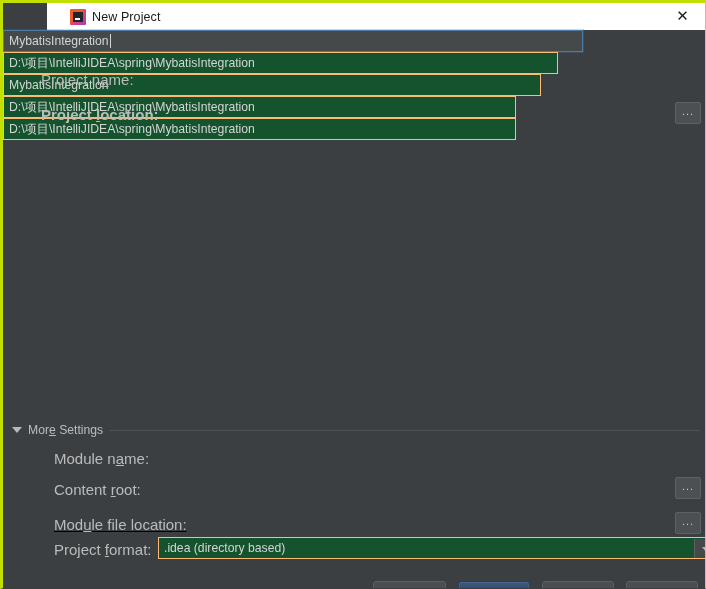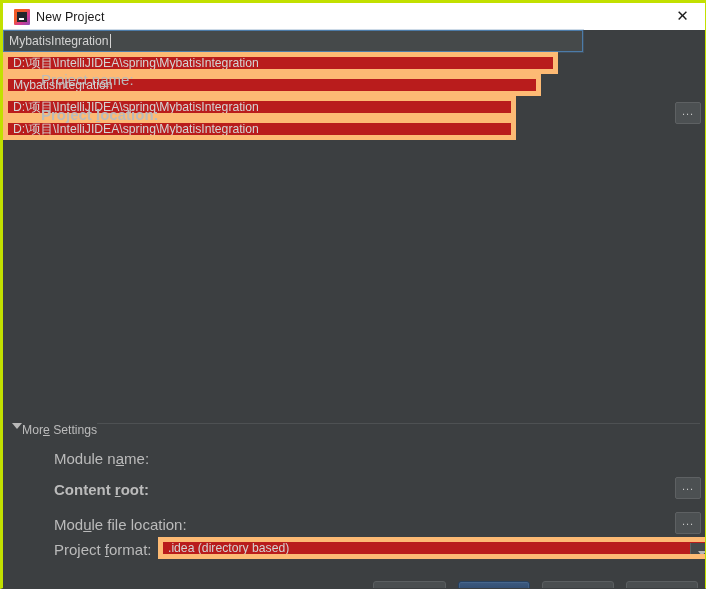--- a/index.html
+++ b/index.html
@@ -23,22 +23,23 @@
     border-bottom: 1px solid #3c3f41;
   }
 
   
   .titlebar {
     position: relative;
     height: 27px;
     background: #ffffff;
     display: flex;
     align-items: center;
-    padding-left: 11px;
-    box-sizing: border-box;
+    padding-left: 23px;
+    box-sizing: border-box;
+    margin-left: 44px;
   }
   .app-icon {
     width: 16px;
     height: 16px;
     position: relative;
     flex: 0 0 auto;
     margin-right: 6px;
     border-radius: 1px;
     background: linear-gradient(135deg, #f05a28 0%, #f05a28 38%, #d93b8f 62%, #8b4bb8 100%);
     overflow: hidden;
@@ -92,22 +93,22 @@
     color: #bbbbbb;
     font-size: 15px;
     white-space: nowrap;
     margin-left: 21px;
   }
   .lbl u { text-decoration: underline; }
 
   .field {
     box-sizing: border-box;
     height: 22px;
-    background: #b91c1c;
-    border: 5px solid #fdba74;
+    background: #14532d;
+    border: 1px solid #fdba74;
     color: #d4d4d4;
     font-size: 12.2px;
     display: flex;
     align-items: center;
     padding: 0 5px;
     white-space: nowrap;
     overflow: hidden;
   }
   .field.focused {
     border: 1px solid #4c7ba8;
@@ -162,20 +163,22 @@
     border-top: 5px solid #b6b6b6;
   }
 
   
   .more-settings {
     position: absolute;
     left: 9px;
     top: 393px;
     width: 688px;
     display: flex;
+    align-items: center;
+    gap: 6px;
   }
   .tri {
     width: 0; height: 0;
     border-left: 5px solid transparent;
     border-right: 5px solid transparent;
     border-top: 6px solid #b9b9b9;
     flex: 0 0 auto;
   }
   .ms-label {
     color: #bbbbbb;
@@ -259,31 +262,31 @@
       <span class="ms-line"></span>
     </div>
 
     <div class="row" style="left:30px; top:420px;justify-content:center;">
       <span class="lbl">Module n<u>a</u>me:</span>
     </div>
     <div class="field" style="left:155px; top:416px; width:538px;">
       <span>MybatisIntegration</span>
     </div>
 
-    <div class="row" style="left:30px; top:451px;font-weight:bold;">
+    <div class="row" style="left:30px; top:451px;">
       <span class="lbl">Content <u>r</u>oot:</span>
     </div>
     <div class="field" style="left:155px; top:447px; width:513px;">
       <span>D:\项目\IntelliJIDEA\spring\MybatisIntegration</span>
     </div>
     <div class="browse" style="position:absolute; left:672px; top:447px; margin-left:0;">
       <span>...</span>
     </div>
 
-    <div class="row" style="left:30px; top:486px;">
+    <div class="row" style="left:30px; top:486px;text-decoration:underline;">
       <span class="lbl">Mod<u>u</u>le file location:</span>
     </div>
     <div class="field" style="left:155px; top:482px; width:513px;">
       <span>D:\项目\IntelliJIDEA\spring\MybatisIntegration</span>
     </div>
     <div class="browse" style="position:absolute; left:672px; top:482px; margin-left:0;">
       <span>...</span>
     </div>
 
     <div class="row" style="left:30px; top:511px;">

